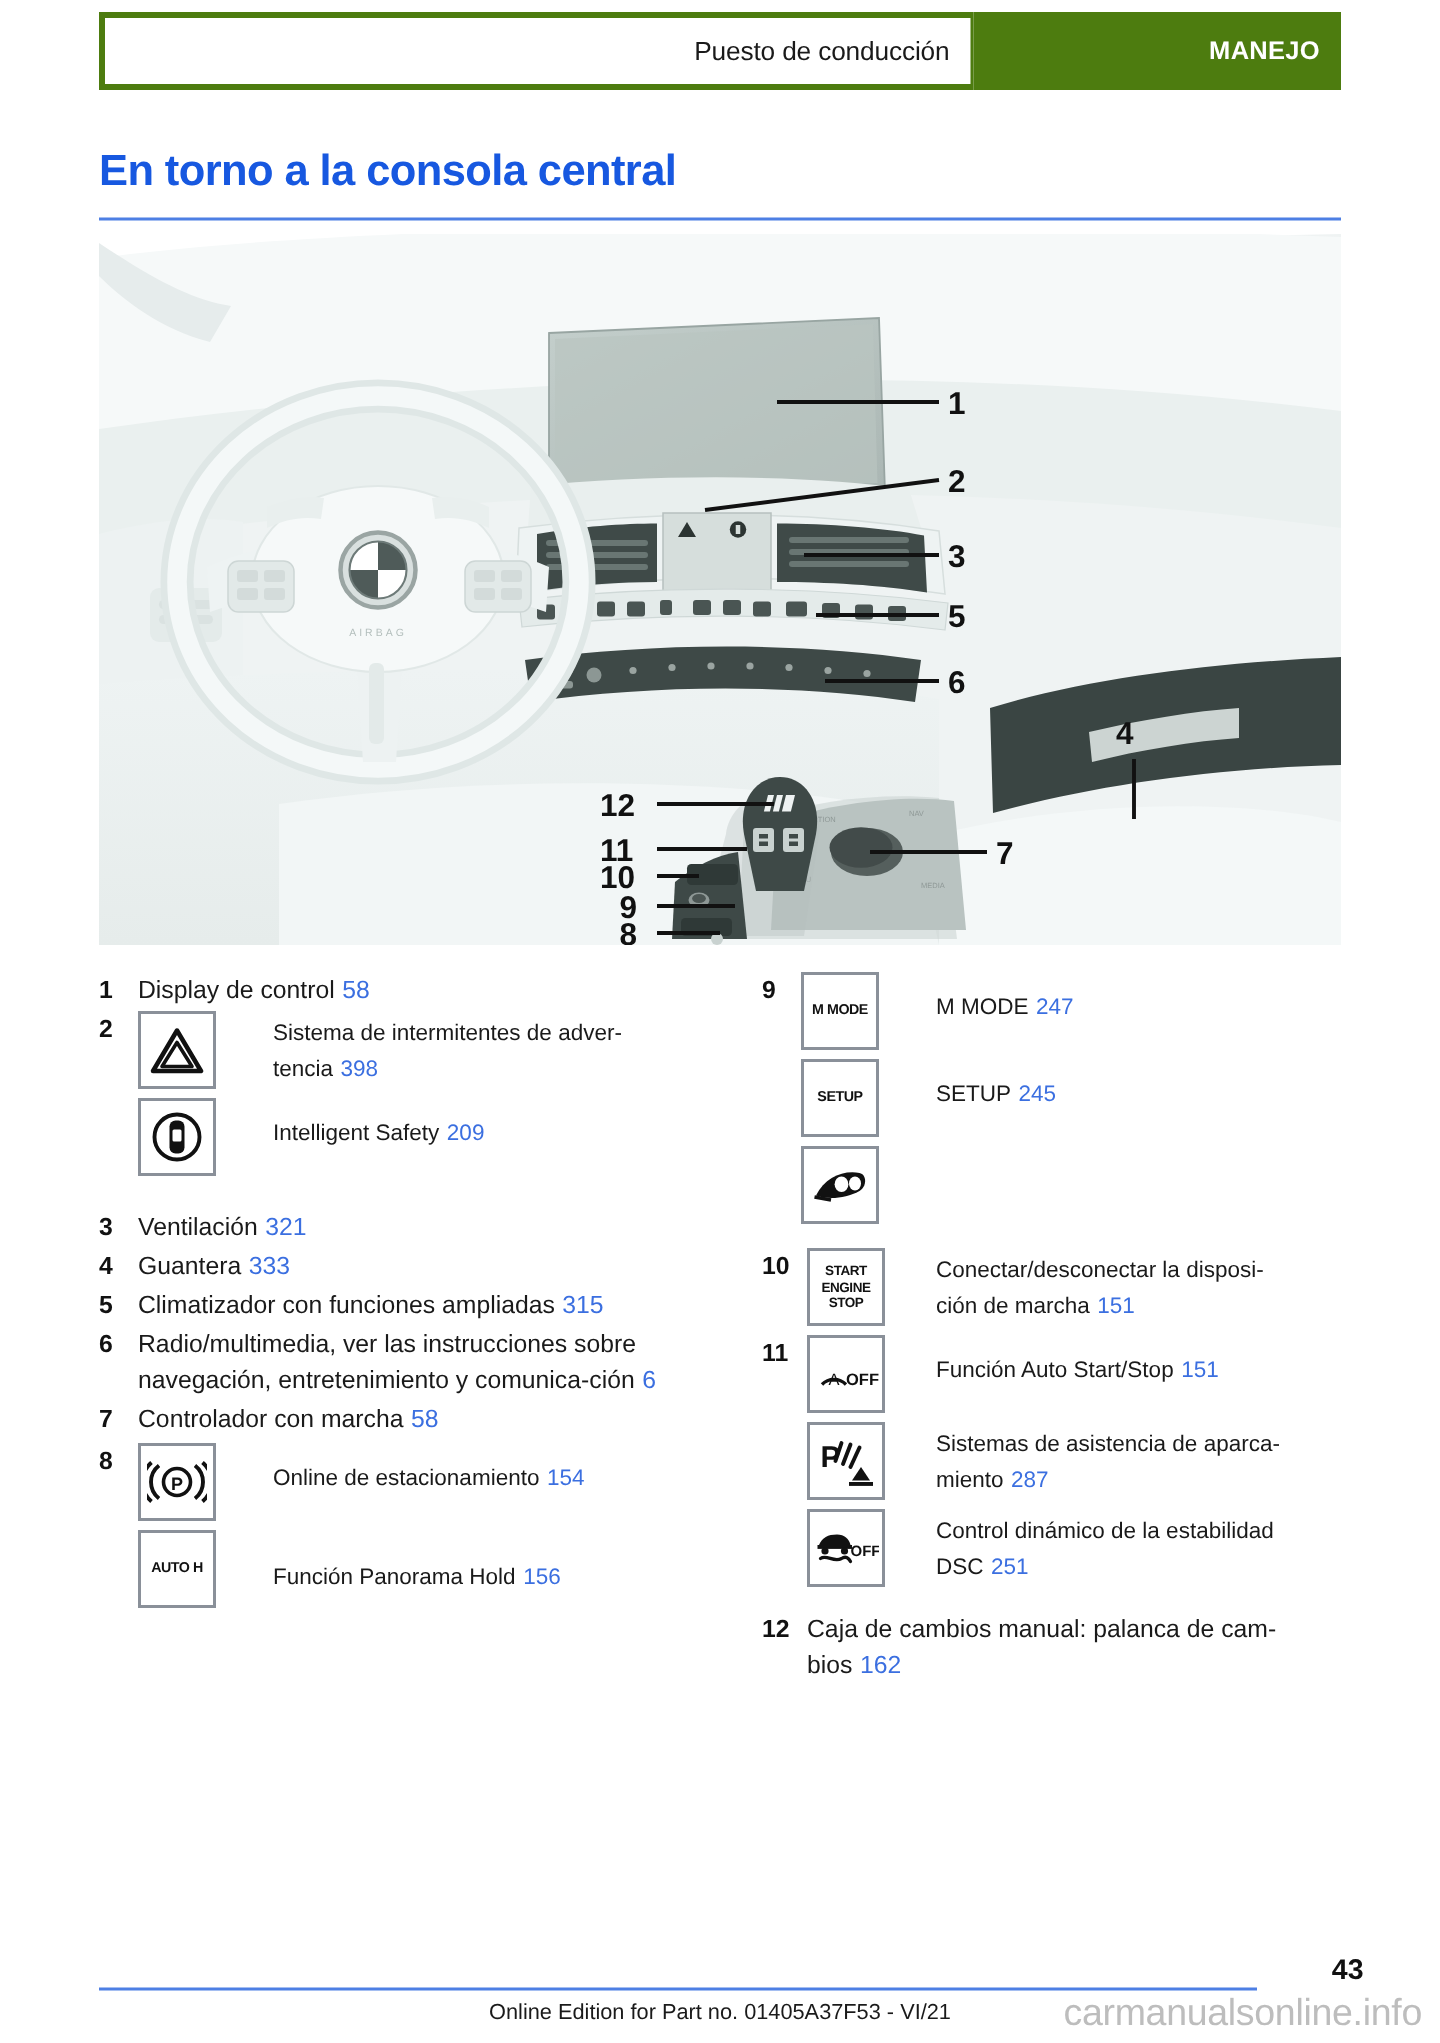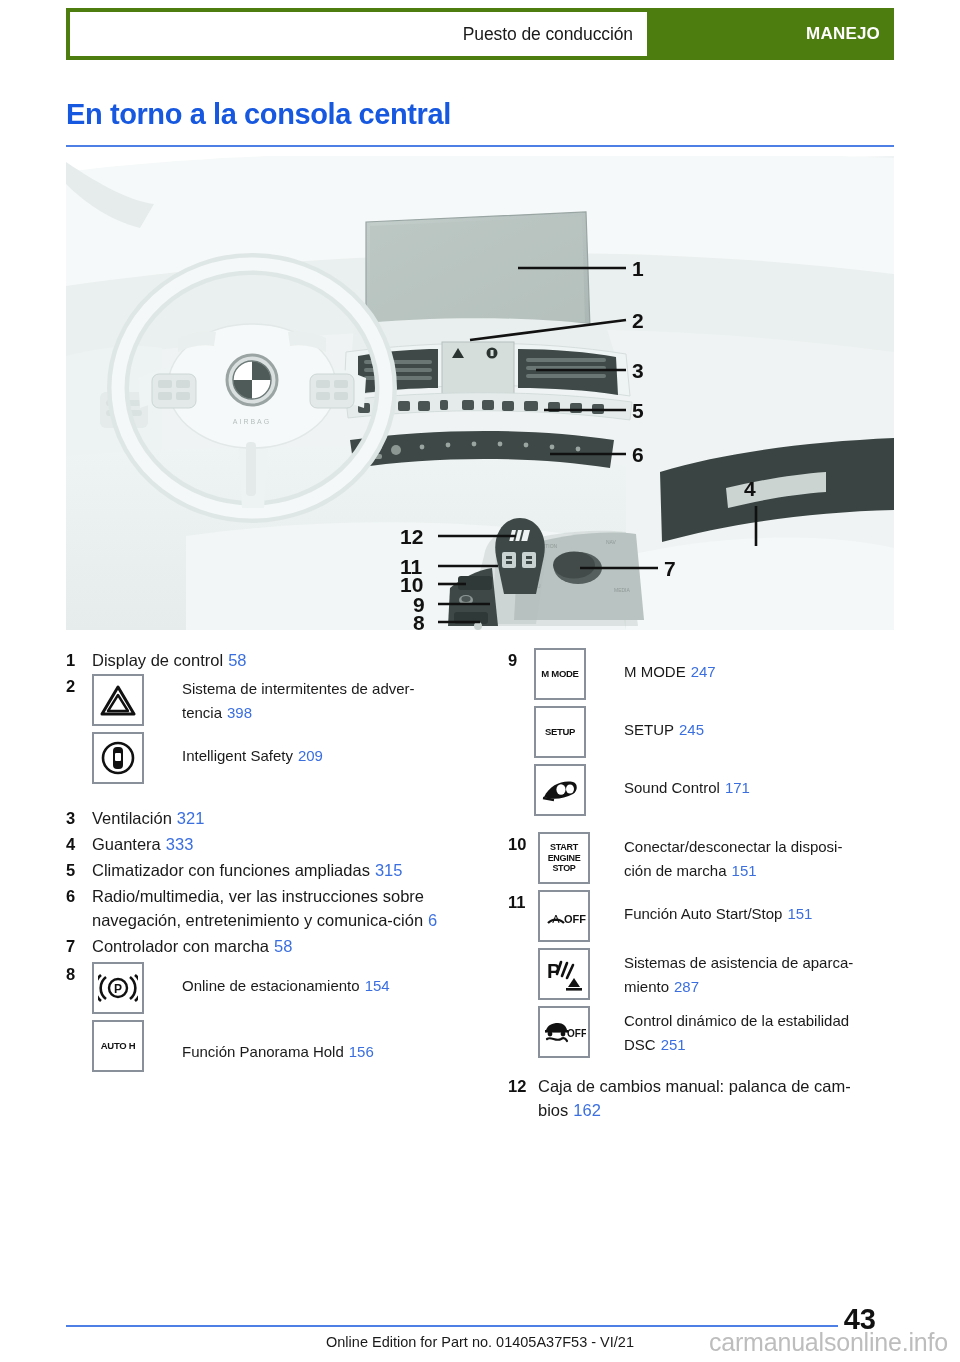--- a/index.html
+++ b/index.html
@@ -161,22 +161,22 @@
 
   
   .footer-rule {
     position: absolute;
     left: 66px; top: 1325px;
     width: 772px; height: 2px;
     background: #4d7fe4;
   }
   .page-number {
     position: absolute;
-    right: 84px; top: 1303px;
-    font-size: 29px;
+    right: 51px; top: 1303px;
+    font-size: 19px;
     font-weight: bold;
     color: #111;
   }
   .footer-note {
     position: absolute;
     left: 0; top: 1334px;
     width: 960px;
     text-align: center;
     font-size: 14.5px;
     color: #1a1a1a;
@@ -539,23 +539,20 @@
       <div class="row-num blank">0</div>
       <div class="icon-box">
         <svg width="40" height="26" viewBox="0 0 40 26">
           <path d="M4 20 C 10 8, 22 3, 33 5 C 38 6, 38 14, 33 17 C 24 22, 12 23, 4 20 Z" fill="#111"></path>
           <ellipse cx="21" cy="12.5" rx="4.6" ry="5.2" fill="#fff"></ellipse>
           <ellipse cx="30" cy="12" rx="4" ry="4.6" fill="#fff"></ellipse>
           <path d="M3 21 L14 23" stroke="#111" stroke-width="2.4" fill="none"></path>
         </svg>
       </div>
       <div class="icon-gap"></div>
-      <div class="icon-text">
-        <span>Sound Control</span><span class="pg">171</span>
-      </div>
     </div>
 
     <div class="spacer-sm"></div>
 
     <div class="row-icon">
       <div class="row-num" style="width:30px;flex:0 0 30px;">10</div>
       <div class="icon-box">
         <div class="icon-label small">START<br>ENGINE<br>STOP</div>
       </div>
       <div class="icon-gap" style="width:34px;flex:0 0 34px;"></div>

